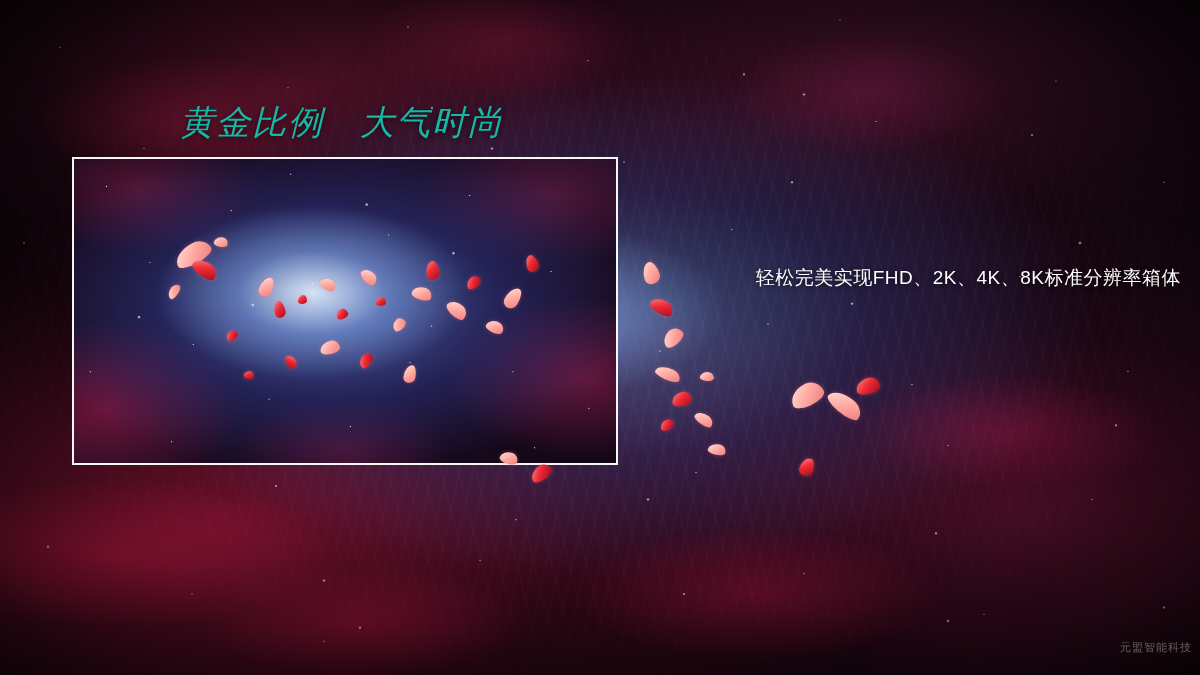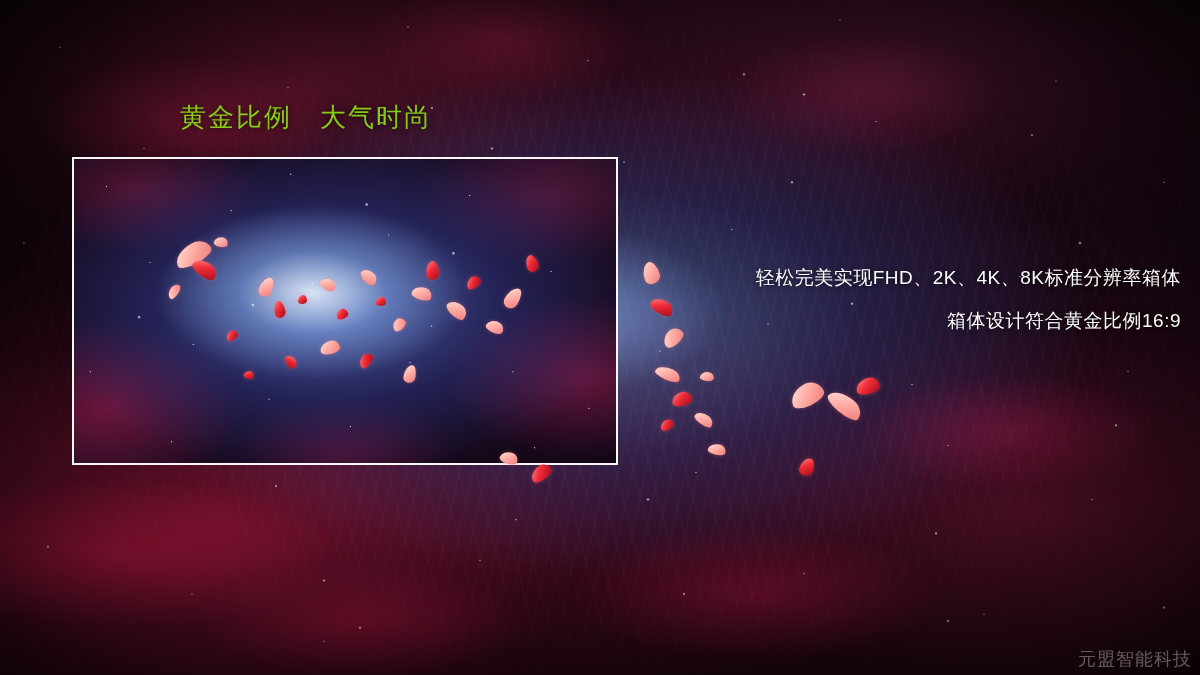--- a/index.html
+++ b/index.html
@@ -202,46 +202,47 @@
   }
   .petal.deep {
     background: linear-gradient(140deg, #ff8f88 0%, #ef2b37 45%, #9e0d1a 100%);
   }
 
   
   #headline {
     position: absolute;
     left: 180px;
     top: 100px;
-    font-size: 26px;
+    font-size: 34px;
     letter-spacing: 2px;
-    color: #84cc16;
+    color: #14b8a6;
     white-space: pre;
     text-shadow: 0 1px 6px rgba(0,0,0,0.65);
+    font-style: italic;
   }
   #body-text {
     position: absolute;
     left: 661px;
     top: 256px;
     width: 520px;
   }
   .body-line {
     font-size: 19px;
     line-height: 43px;
     color: #ffffff;
     white-space: nowrap;
     letter-spacing: 0.5px;
     text-shadow: 0 1px 5px rgba(0,0,0,0.7);
     text-align: right;
   }
   #watermark {
     position: absolute;
     right: 8px;
-    bottom: 4px;
-    font-size: 18px;
+    bottom: 20px;
+    font-size: 11px;
     color: rgba(255,255,255,0.34);
     letter-spacing: 1px;
   }
 </style>
 </head>
 <body>
 
 <div id="slide">
 
   <div class="bg-layer" id="bg-base"></div>
@@ -299,17 +300,16 @@
       <div class="petal pale" style="left: 790px; top: 384px; width: 34px; height: 22px; transform: rotate(-24deg);"></div>
       <div class="petal pale" style="left: 826px; top: 396px; width: 38px; height: 18px; transform: rotate(40deg);"></div>
       <div class="petal deep" style="left: 856px; top: 378px; width: 24px; height: 16px; transform: rotate(-12deg);"></div>
       <div class="petal deep" style="left: 800px; top: 458px; width: 14px; height: 18px; transform: rotate(18deg);"></div>
       <div class="petal deep" style="left: 530px; top: 466px; width: 22px; height: 14px; transform: rotate(-34deg);"></div>
       <div class="petal pale" style="left: 500px; top: 452px; width: 18px; height: 12px; transform: rotate(20deg);"></div>
     </div>
 
   <div id="body-text">
     <div class="body-line">轻松完美实现FHD、2K、4K、8K标准分辨率箱体</div>
-    <div class="body-line">箱体设计符合黄金比例16:9</div>
   </div>
 
   <div id="watermark">元盟智能科技</div>
 </div>
 
 </body></html>

